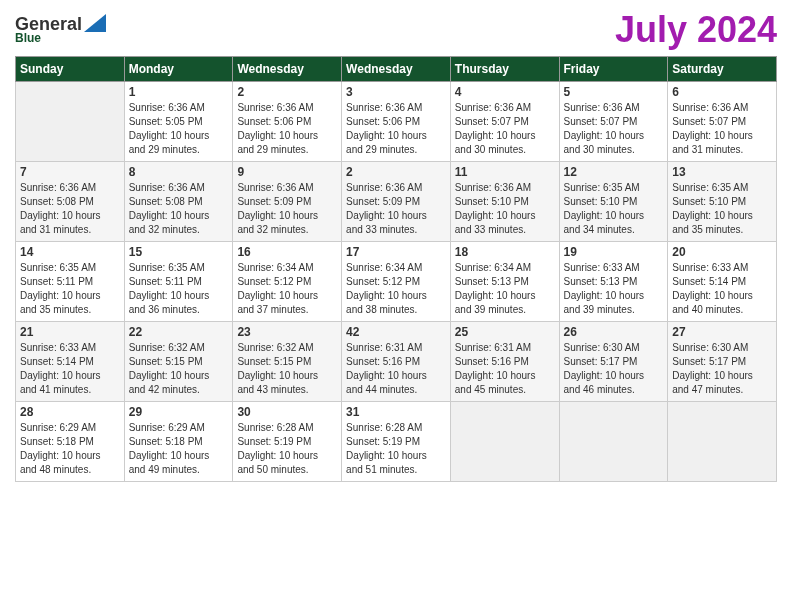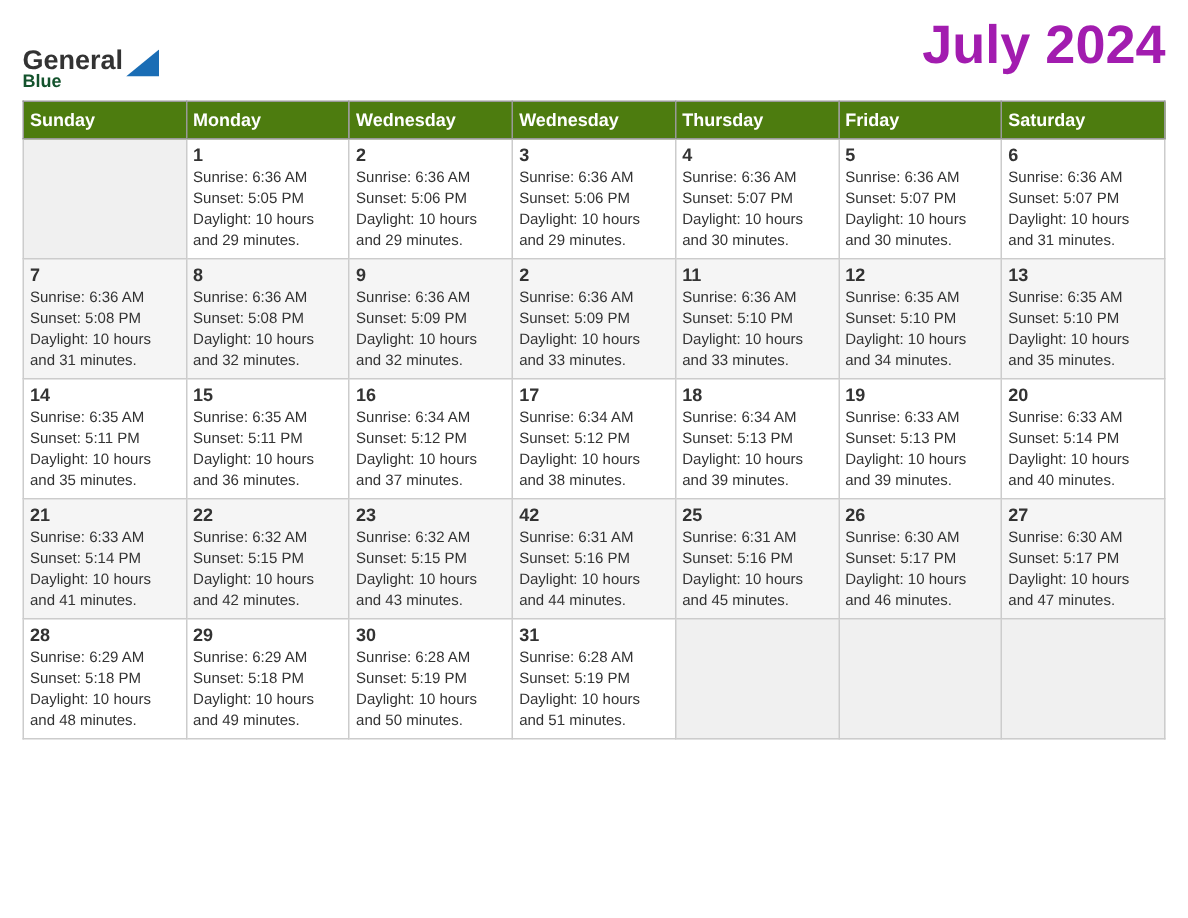--- a/index.html
+++ b/index.html
@@ -34,21 +34,21 @@
     .location {
       font-size: 16px;
       color: #333;
     }
     table {
       width: 100%;
       border-collapse: collapse;
       table-layout: fixed;
     }
     thead tr th {
-      background-color: #4d7c0f;
+      background-color: #14532d;
       color: #fff;
       font-size: 12px;
       font-weight: bold;
       padding: 5px 4px;
       text-align: left;
       border: 1px solid #999;
     }
     tbody tr td {
       border: 1px solid #ccc;
       vertical-align: top;
@@ -76,21 +76,21 @@
     }
     .empty-cell {
       background-color: #f0f0f0 !important;
     }
   </style>
 </head>
 <body>
 
 <div class="header-area">
   <div class="logo">
-    <div style="display:flex;align-items:flex-end;margin-top:16px;">
+    <div style="display:flex;align-items:flex-start;">
       <span style="font-size:18px;font-weight:bold;color:#333;">General</span>
       <svg width="22" height="18" viewBox="0 0 22 18" style="margin-left:2px;">
         <polygon points="0,18 22,0 22,18" fill="#1a6db5"></polygon>
       </svg>
     </div>
     <span style="font-size:12px;font-weight:bold;color:#14532d;margin-top:-4px;">Blue</span>
   </div>
   <div class="title-area">
     <div class="month-year">July 2024</div>
   </div>

